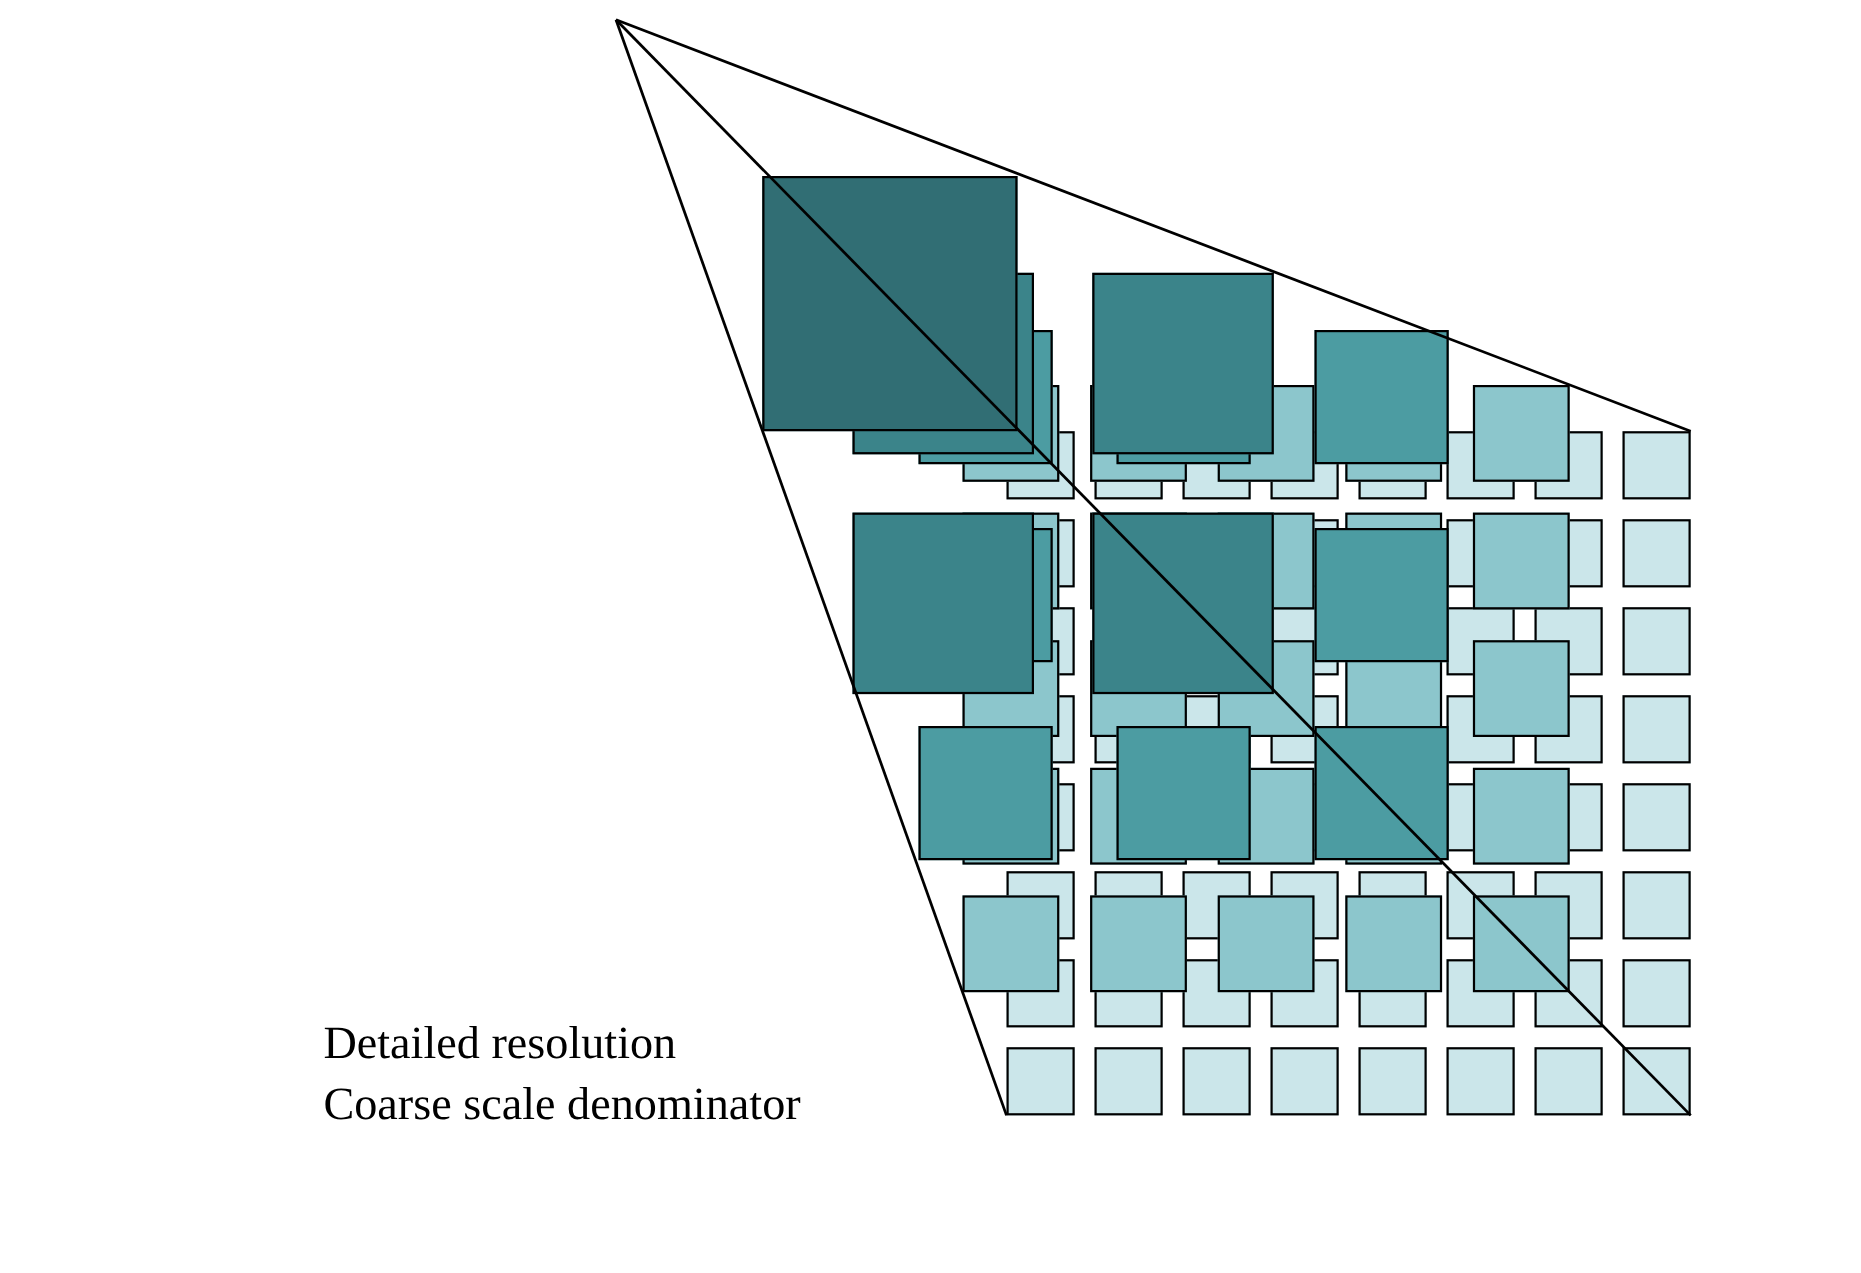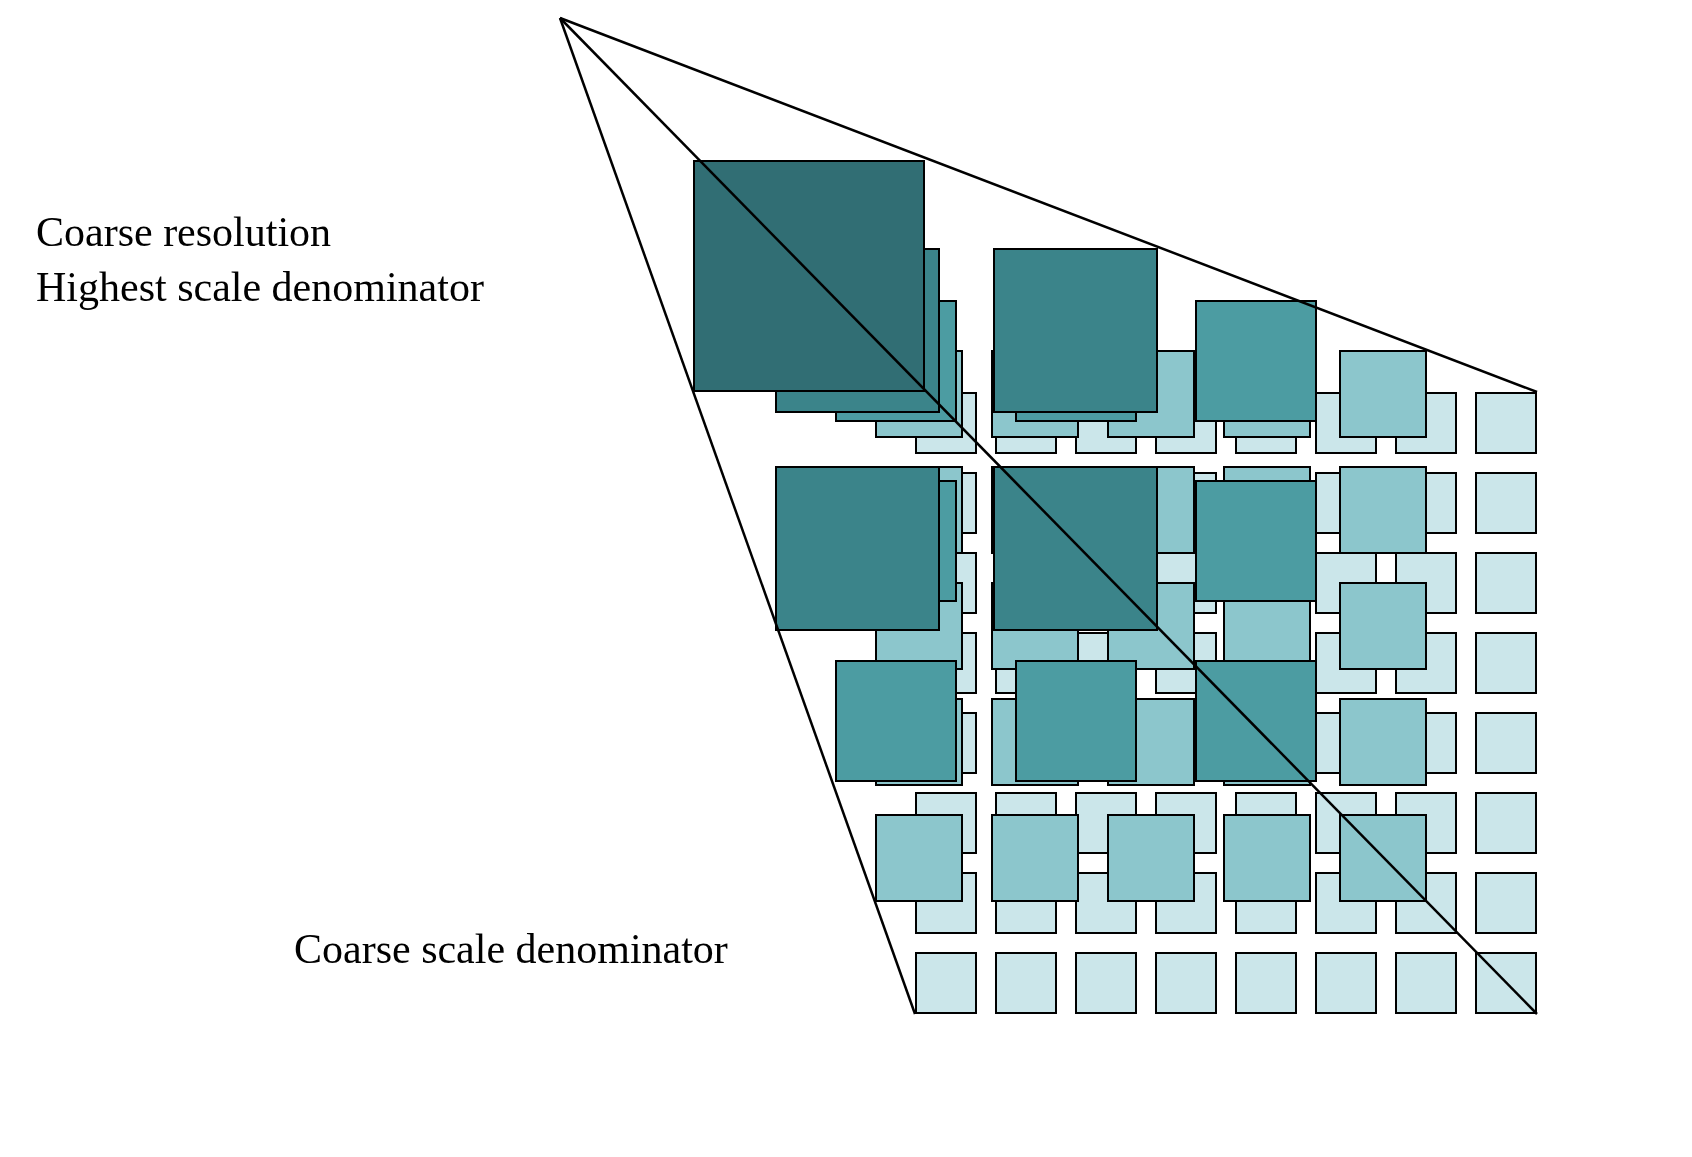--- a/index.html
+++ b/index.html
@@ -157,22 +157,19 @@
       <div class="tile" style="left: 993px; top: 466px; width: 165px; height: 165px; background: rgb(59, 132, 138); border-color: rgb(0, 0, 0);"></div>
       <div class="tile" style="left: 693px; top: 160px; width: 232px; height: 232px; background: rgb(49, 110, 116); border-color: rgb(0, 0, 0);"></div>
     </div>
 
   <svg class="overlay" id="overlay-svg" width="1692" height="1157">
     <line id="edge-top" stroke-width="2.5" x1="560" y1="18" x2="1537" y2="392" stroke="#000000"></line>
     <line id="edge-left" stroke-width="2.5" x1="560" y1="18" x2="915" y2="1014" stroke="#000000"></line>
     <line id="edge-diagonal" stroke-width="2.5" x1="560" y1="18" x2="1537" y2="1014" stroke="#000000"></line>
   </svg>
 
-  <div class="label label-coarse">
-    <div>Coarse resolution</div>
-    <div>Highest scale denominator</div>
-  </div>
 
   <div class="label label-detailed">
+    <div>Detailed resolution</div>
     <div>Coarse scale denominator</div>
   </div>
 
 </div>
 
 </body></html>

